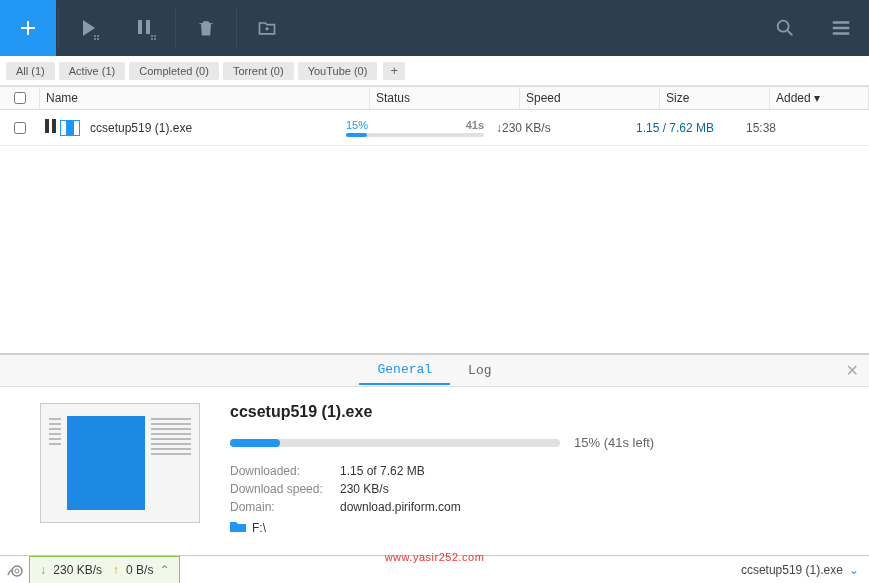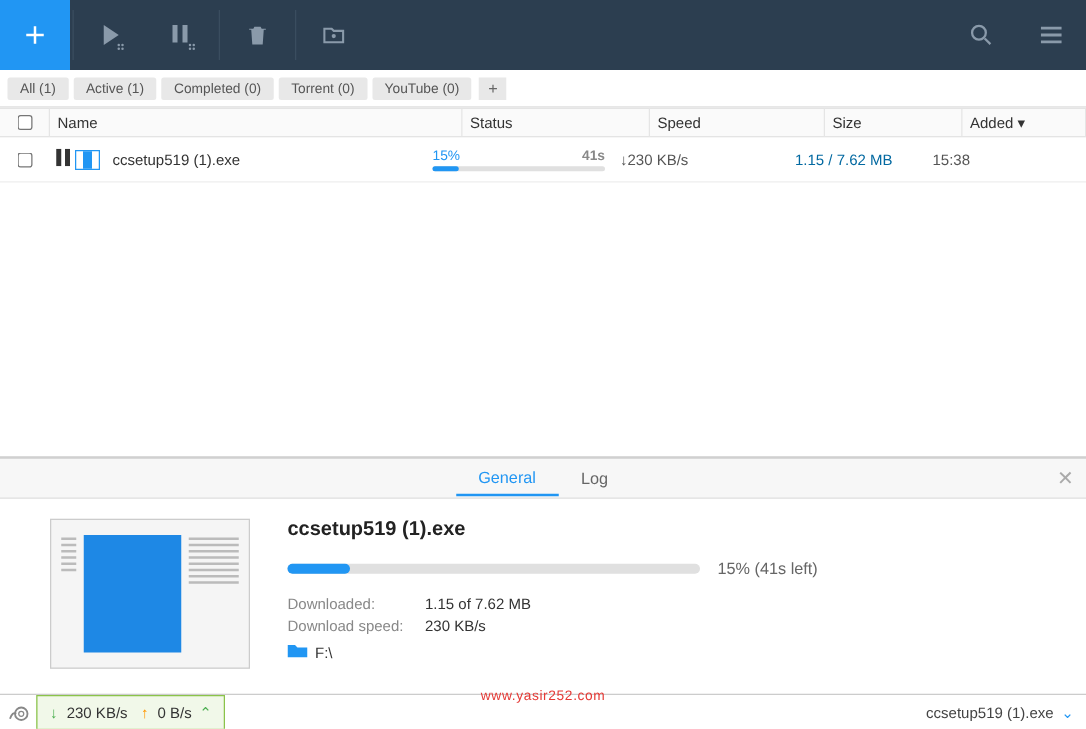--- a/index.html
+++ b/index.html
@@ -37,21 +37,21 @@
   .pct { color: #2196f3; font-weight: 500; }
   .eta { color: #888; font-weight: bold; }
   .mini-bar { height: 4px; background: #e0e0e0; border-radius: 2px; position: relative; }
   .mini-fill { height: 100%; background: #2196f3; border-radius: 2px; width: 15%; }
   .row-speed { flex: 0 0 140px; color:#555; }
   .row-size { flex: 0 0 110px; color:#0369a1; }
   .row-added { flex:1; color:#555; }
   
   .details-panel { border-top: 2px solid #d0d0d0; background: #f7f7f7; display:flex; flex-direction:column; }
   .details-tabs { display:flex; justify-content:center; align-items:center; height: 32px; position:relative; border-bottom:1px solid #e0e0e0; }
-  .d-tab { padding: 6px 18px; color:#666; font-size:13px; cursor:pointer; }
+  .d-tab { padding: 6px 18px; color:#666; font-size:13px; cursor:pointer;font-family:Liberation Mono, monospace; }
   .d-tab.active { color:#2196f3; border-bottom: 2px solid #2196f3; }
   .d-close { position:absolute; right:10px; color:#aaa; font-size:16px; cursor:pointer; }
   
   .details-body { display:flex; padding: 16px 20px 20px 40px; gap: 30px; background:#fff; }
   .thumb { width: 160px; height: 120px; border:1px solid #ccc; background:#f5f5f5; padding:8px; display:flex; }
   .thumb-left { width: 12px; display:flex; flex-direction:column; gap:3px; padding-top:6px; }
   .thumb-left span { height:2px; background:#bbb; }
   .thumb-mid { flex:1; background:#1e88e5; margin: 4px 6px; }
   .thumb-right { width:40px; display:flex; flex-direction:column; gap:3px; padding-top:6px; }
   .thumb-right span { height:2px; background:#bbb; }
@@ -226,20 +226,24 @@
         <div class="big-label">15% (41s left)</div>
       </div>
       <div class="info-row">
           <div class="info-label">Downloaded:</div>
           <div class="info-val">1.15 of 7.62 MB</div>
         </div>
       <div class="info-row">
           <div class="info-label">Download speed:</div>
           <div class="info-val">230 KB/s</div>
         </div>
+      <div class="info-row">
+          <div class="info-label">Domain:</div>
+          <div class="info-val">download.piriform.com</div>
+        </div>
       <div class="folder-row">
         <span class="folder-ico"><svg width="16" height="12" viewBox="0 0 16 12">
               <path d="M0 2h6l2 2h8v8H0z" fill="#2196f3"></path>
             </svg></span>
         <span>F:\</span>
       </div>
     </div>
   </div>
 </div>
 

